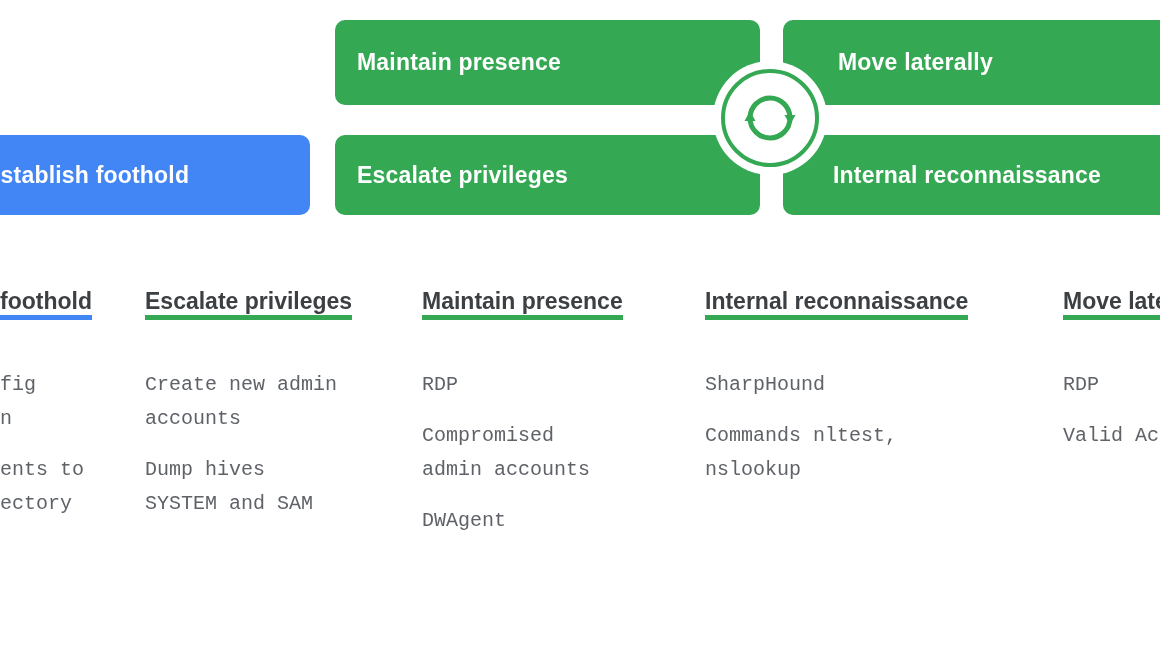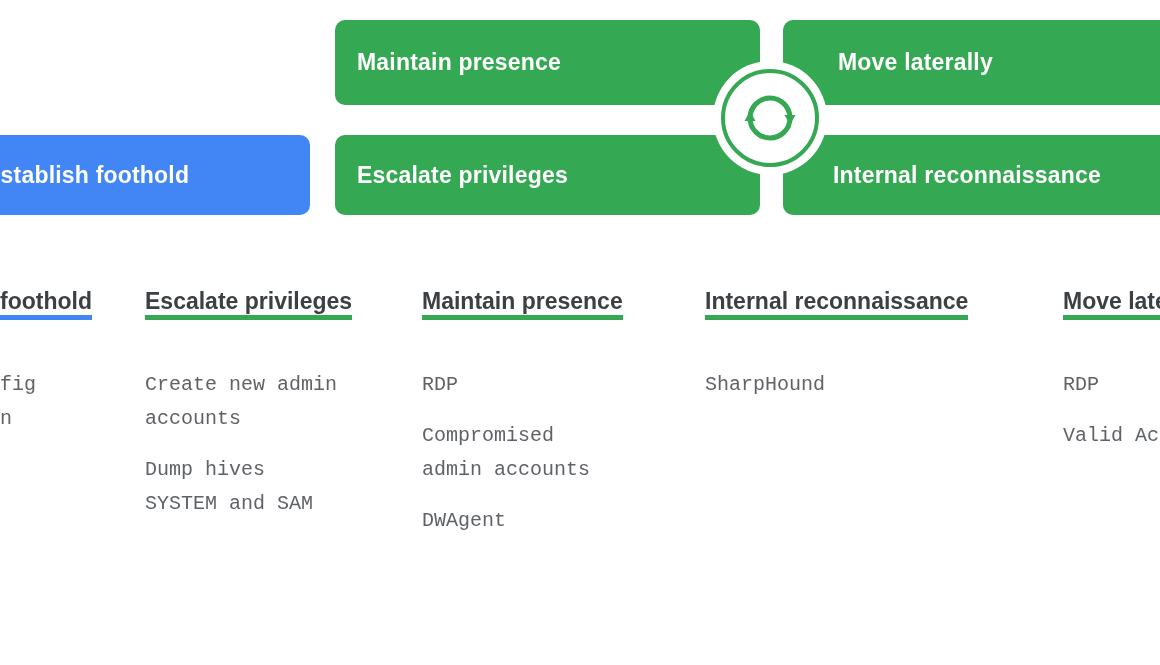--- a/index.html
+++ b/index.html
@@ -113,20 +113,22 @@
 
 </div>
 
 <div>
 
   <div class="col" id="col-1">
     <div><span class="col-title accent-blue">foothold</span></div>
     <div class="col-items">
       <div class="col-item">fig
 n</div>
+      <div class="col-item">ents to
+ectory</div>
     </div>
   </div>
 
   <div class="col" id="col-2">
     <div><span class="col-title">Escalate privileges</span></div>
     <div class="col-items">
       <div class="col-item">Create new admin
 accounts</div>
       <div class="col-item">Dump hives
 SYSTEM and SAM</div>
@@ -140,20 +142,22 @@
       <div class="col-item">Compromised
 admin accounts</div>
       <div class="col-item">DWAgent</div>
     </div>
   </div>
 
   <div class="col" id="col-4">
     <div><span class="col-title">Internal reconnaissance</span></div>
     <div class="col-items">
       <div class="col-item">SharpHound</div>
+      <div class="col-item">Commands nltest,
+nslookup</div>
     </div>
   </div>
 
   <div class="col" id="col-5">
     <div><span class="col-title">Move laterally</span></div>
     <div class="col-items">
       <div class="col-item">RDP</div>
       <div class="col-item">Valid Accounts</div>
     </div>
   </div>

